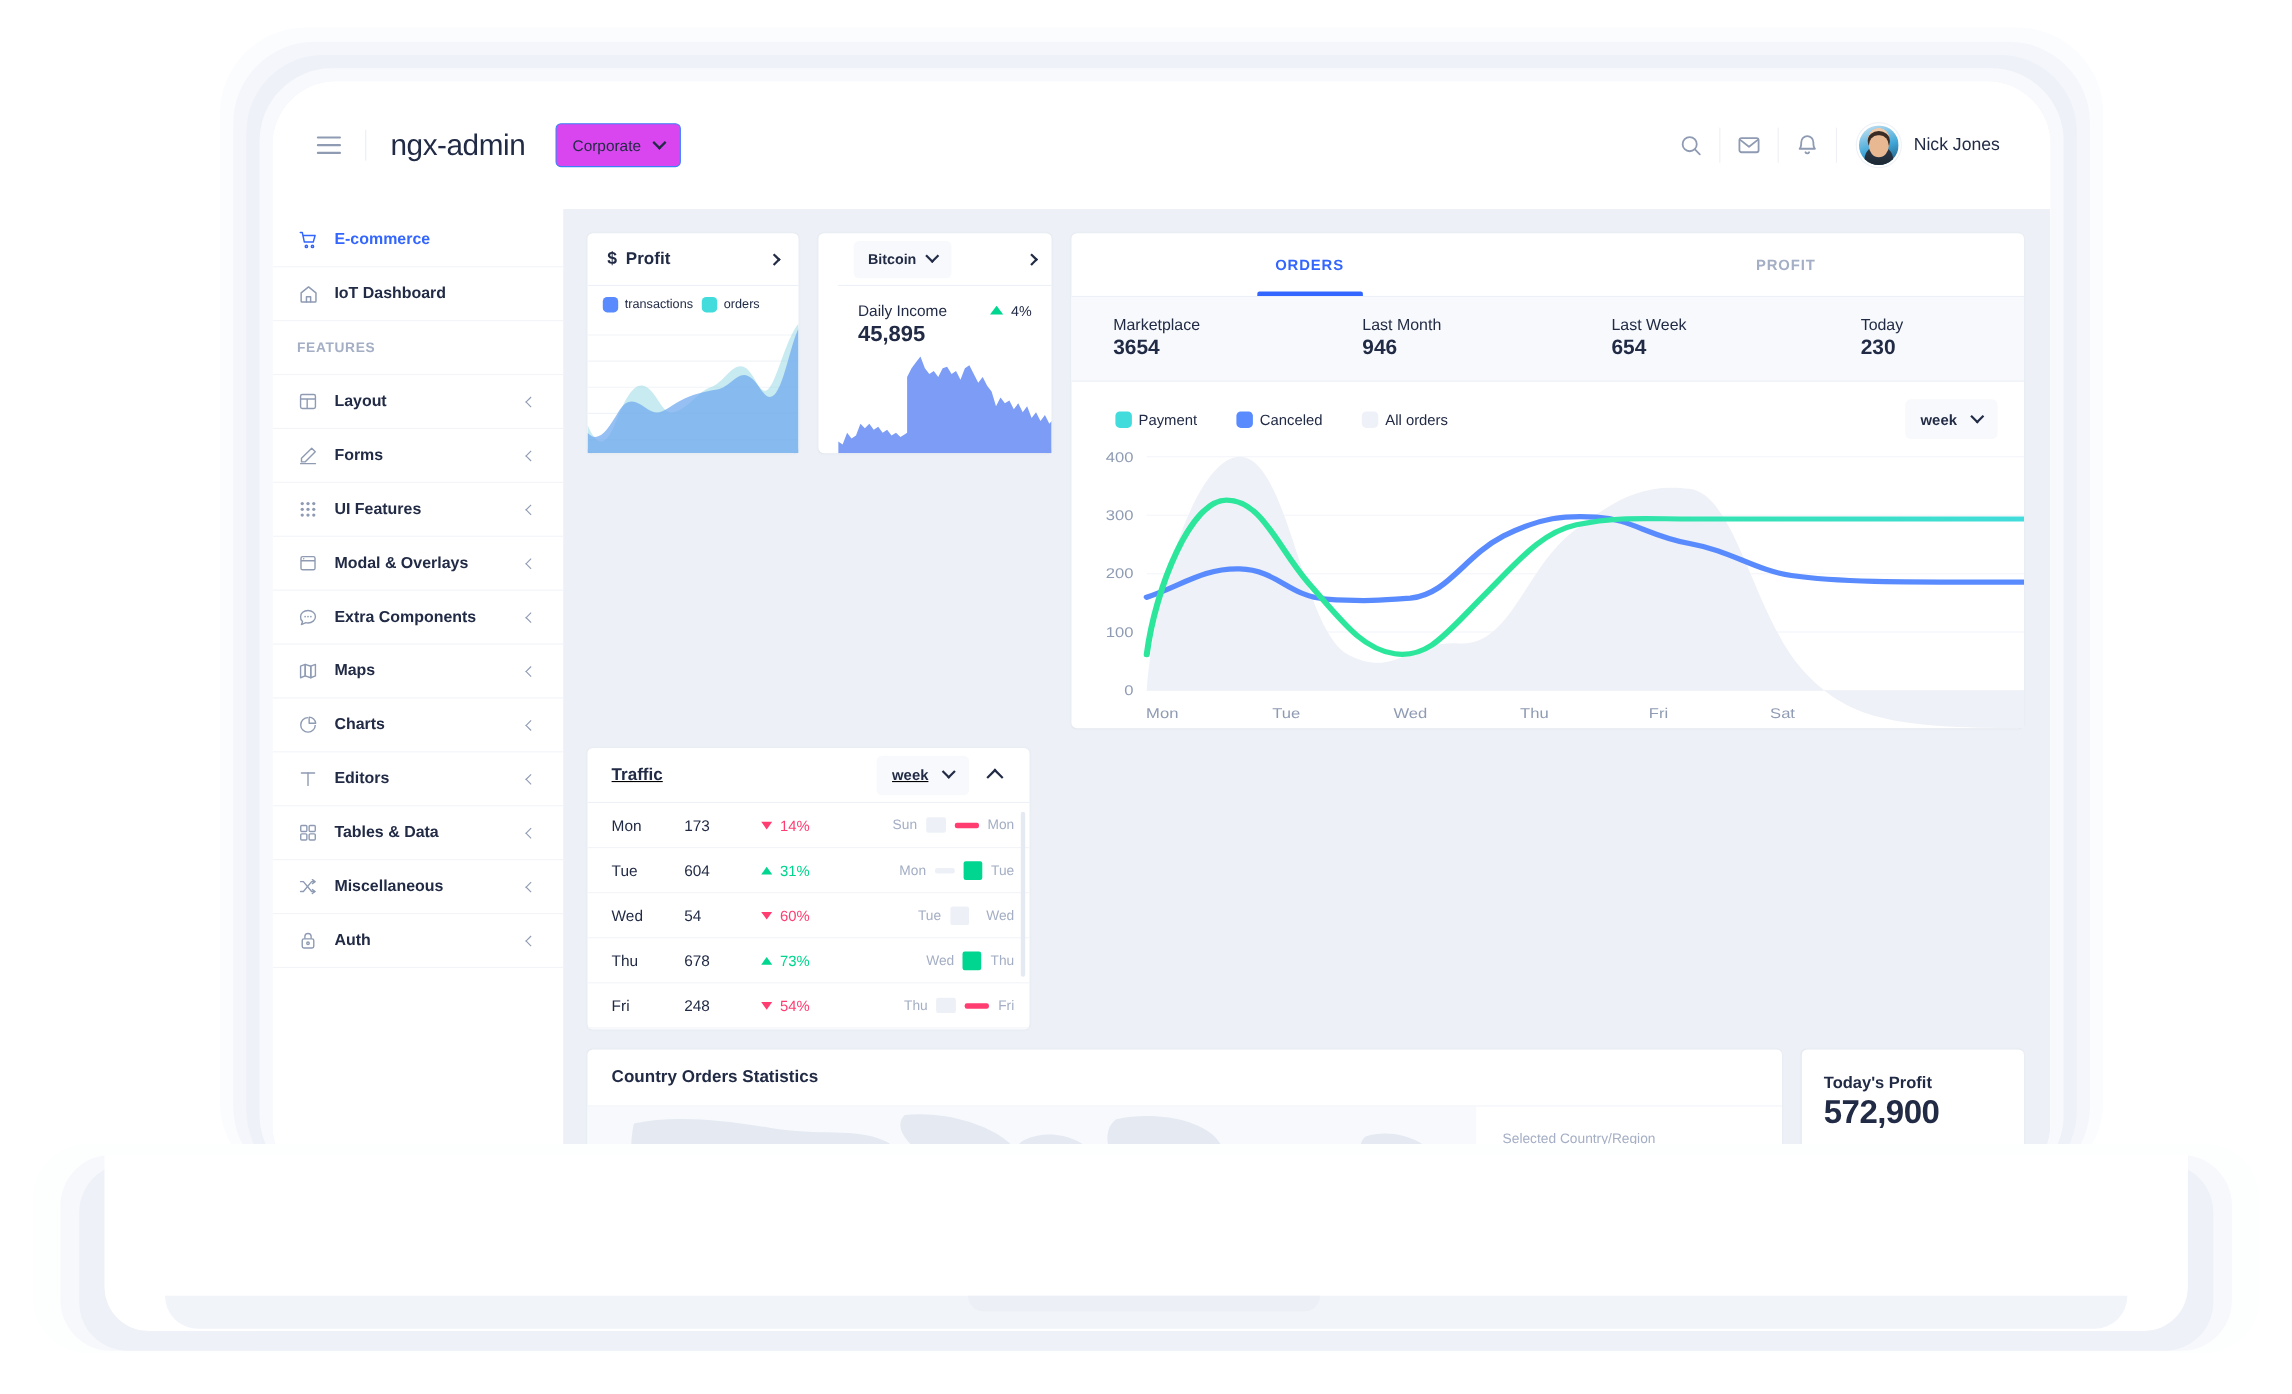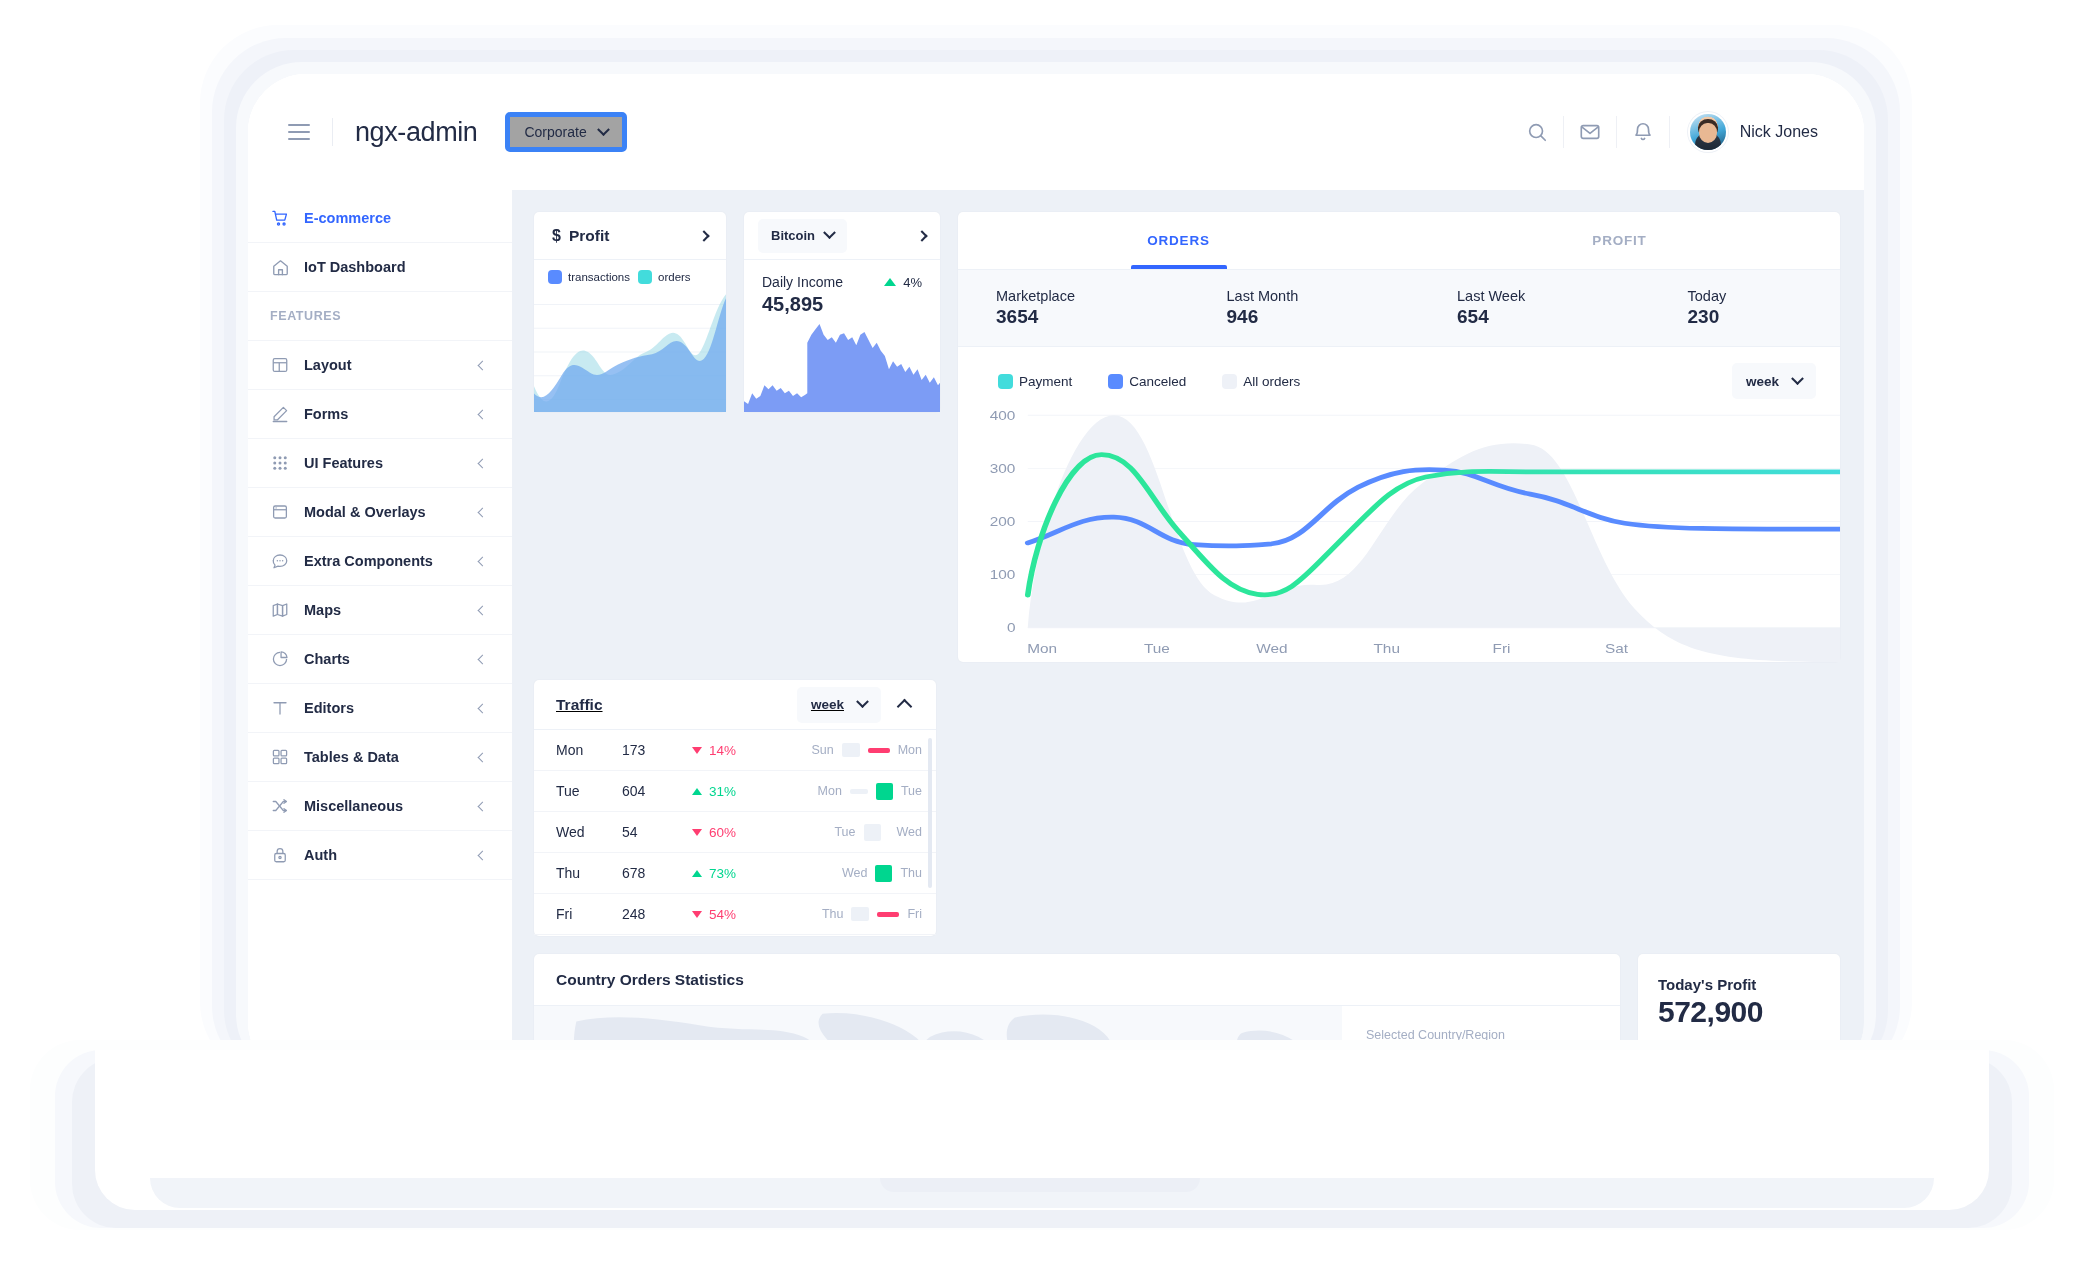--- a/index.html
+++ b/index.html
@@ -83,22 +83,22 @@
   }
   .burger { width: 22px; height: 16px; display:flex; flex-direction: column;
             justify-content: space-between; cursor: pointer; }
   .burger i { display:block; height: 2px; background: #8f9bb3; border-radius: 2px; }
   .burger i:nth-child(1){ width: 22px; }
   .burger i:nth-child(2){ width: 22px; }
   .burger i:nth-child(3){ width: 22px; }
   .hdr-divider { width:1px; height: 28px; background: #eaedf3; margin: 0 22px; }
   .brand { font-size: 27px; color: #222b45; letter-spacing: -0.4px; font-weight: 400; }
   .theme-select {
-    margin-left: 28px; border: 5px solid #3b82f6; border-radius: 5px;
-    background: #a3a3a3; height: 40px; padding: 0 14px; display: flex;
+    margin-left: 28px; border: 1px solid #3b82f6; border-radius: 5px;
+    background: #d946ef; height: 40px; padding: 0 14px; display: flex;
     align-items: center; gap: 12px; cursor: pointer;
   }
   .theme-select span { font-size: 14px; color: #222b45; }
   .chev-d { width: 9px; height: 9px; border-right: 2px solid #222b45;
             border-bottom: 2px solid #222b45; transform: rotate(45deg) translate(-2px,-2px); }
   .hdr-right { margin-left: auto; display: flex; align-items: center; }
   .icon-btn { width: 52px; height: 40px; display:flex; align-items:center;
               justify-content:center; cursor: pointer; }
   .vline { width: 1px; height: 32px; background: #eef0f5; }
   .avatar {
@@ -161,21 +161,21 @@
   .chev-r { margin-left:auto; width:8px;height:8px; border-top:2px solid #222b45;
             border-right:2px solid #222b45; transform: rotate(45deg); }
   .legend-row { display:flex; align-items:center; gap:8px; padding: 10px 14px 4px 14px; }
   .lgd { display:flex; align-items:center; gap:6px; }
   .lgd i { width:14px;height:14px;border-radius:4px; display:block; }
   .lgd span { font-size: 11.5px; color:#222b45; }
   .profit-chart { flex:1; position:relative; overflow:hidden; }
   .profit-chart svg { position:absolute; left:0; bottom:0; width:100%; height:100%; }
 
   
-  .btc-card { width: 196px; height: 200px; display:flex; flex-direction:column; }
+  .btc-card { width: 212px; height: 200px; display:flex; flex-direction:column;padding-left:18px; }
   .btc-head { height:48px; display:flex; align-items:center; padding:0 14px;
               border-bottom:1px solid #edf1f7; }
   .pill { background:#f7f9fc; border-radius:5px; height:34px; display:flex;
           align-items:center; gap:10px; padding: 0 13px; cursor:pointer; }
   .pill span { font-size:13px; color:#222b45; font-weight:600; }
   .btc-body { padding: 14px 18px 0 18px; }
   .btc-label-row { display:flex; align-items:center; }
   .btc-label { font-size: 14px; color:#222b45; }
   .btc-delta { margin-left:auto; display:flex; align-items:center; gap:7px;
                font-size: 13px; color:#222b45; }

